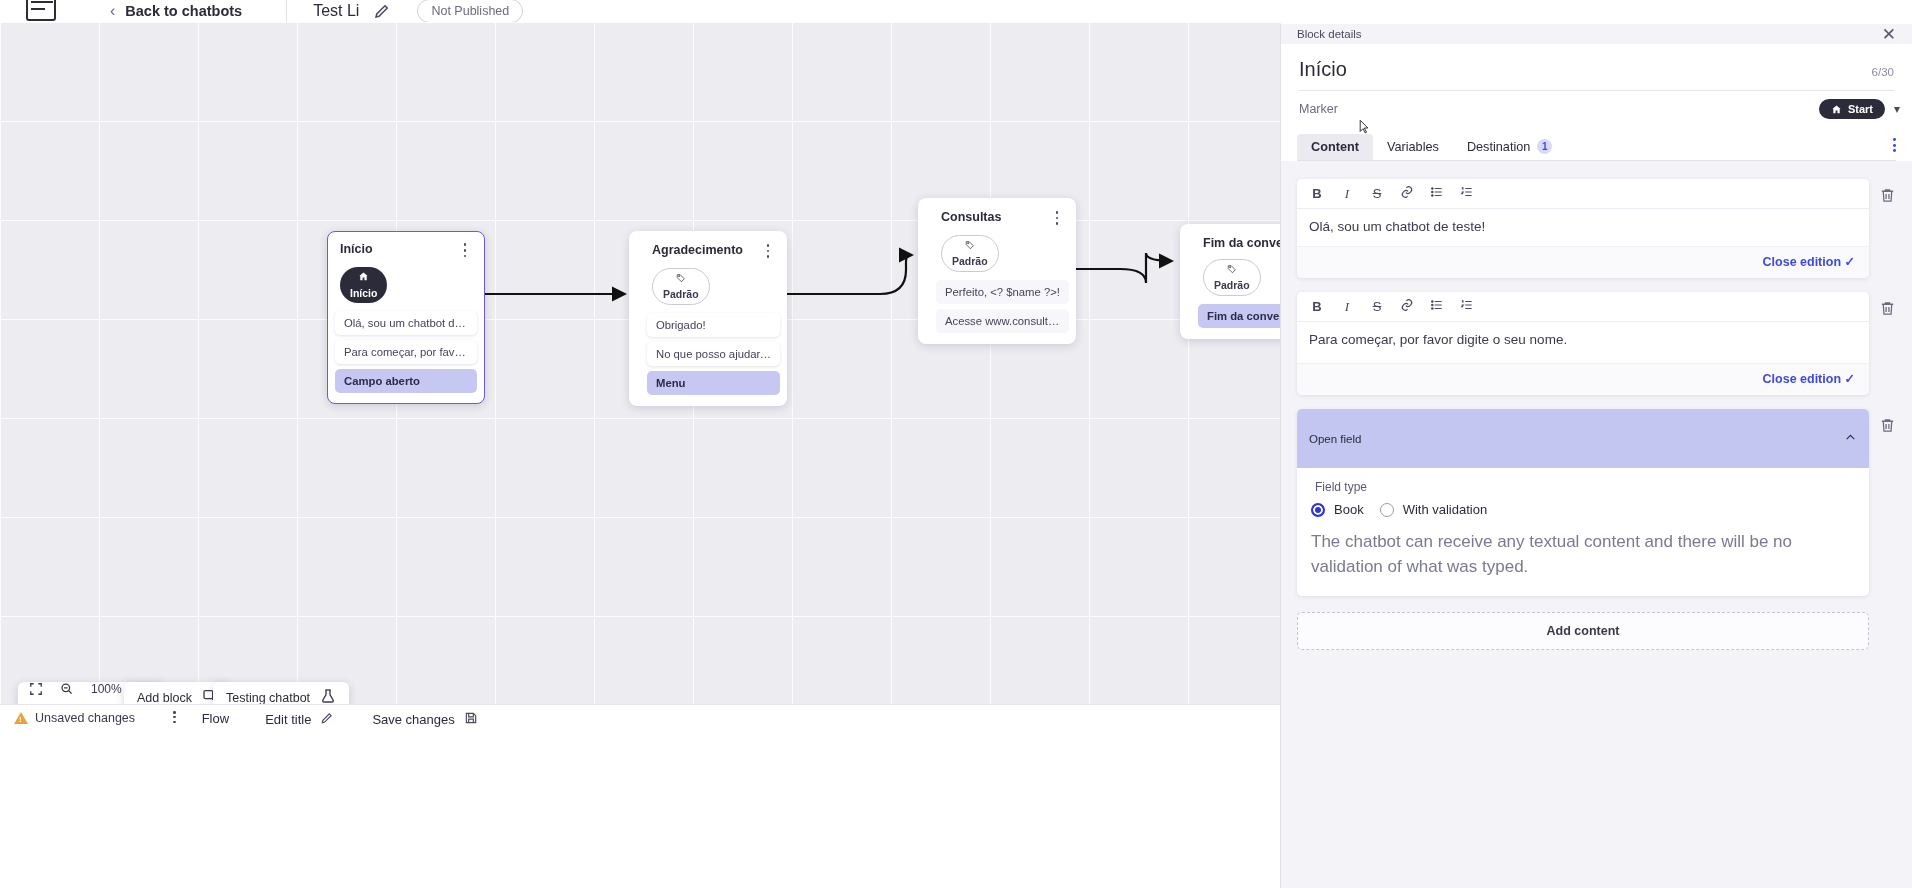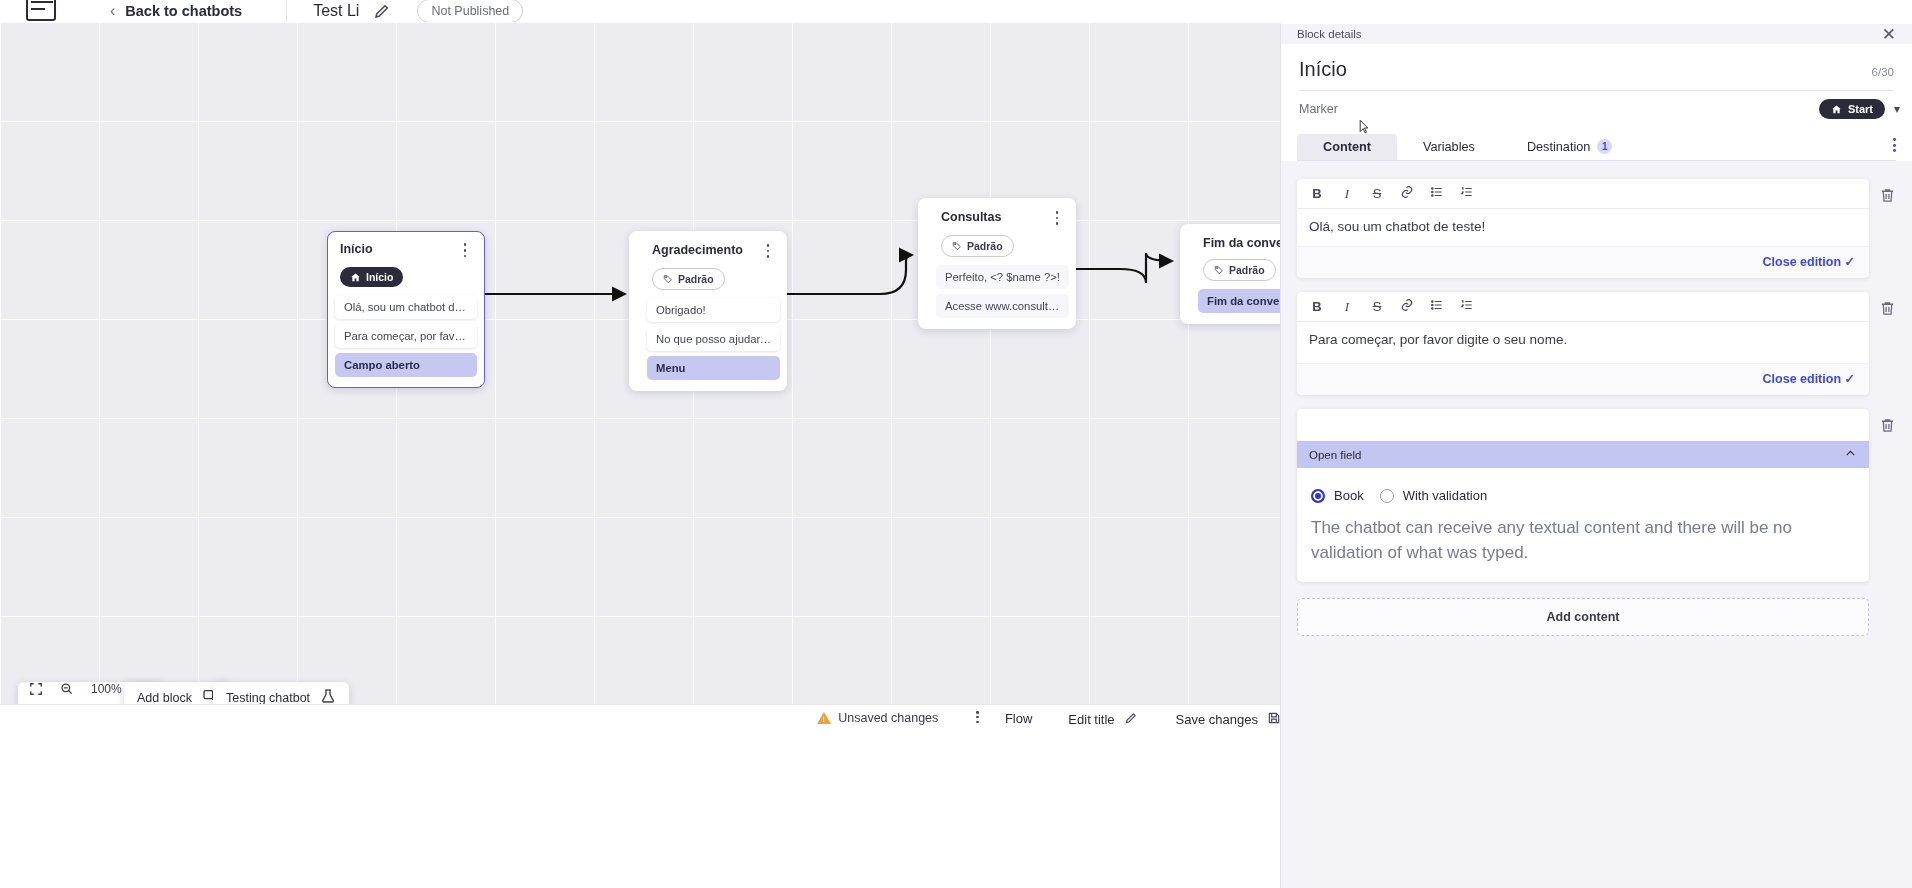--- a/index.html
+++ b/index.html
@@ -62,21 +62,21 @@
     padding:10px 0 6px 11px;
   }
   .node.selected{ border:1.6px solid #6a5bd6; padding:8.4px 0 4.4px 0;}
   .node-head{ display:flex;align-items:flex-start;justify-content:space-between;
               padding:2px 12px 0 12px; }
   .node-title{ font-size:12.5px; font-weight:700; color:#2b2b3a; }
   .kebab{ width:14px;height:16px;display:flex;flex-direction:column;align-items:center;
           justify-content:space-between;padding:1px 0; }
   .kebab i{ width:2.6px;height:2.6px;border-radius:50%;background:#4a4a5e;display:block;}
   .tag{ display:inline-flex;align-items:center;gap:5px;margin:9px 0 8px 12px;
-        font-size:10.5px;font-weight:700;border-radius:20px;padding:4px 10px; }
+        font-size:10.5px;font-weight:700;border-radius:20px;padding:4px 10px;flex-direction:column; }
   .tag.dark{ background:#2b2b3a;color:#fff; }
   .tag.light{ background:#fff;color:#3b3b4e;border:1px solid #c9c9d8;font-weight:600; }
   .row{
     margin:0 7px 5px 7px; padding:6px 9px; border-radius:5px;
     font-size:11.3px; color:#44445a; background:#fff;
     box-shadow:0 1px 3px rgba(40,40,70,.13);
     white-space:nowrap; overflow:hidden; text-overflow:ellipsis;
   }
   .row.plain{ box-shadow:none; background:#f7f7fb; }
   .row.hl{ background:#c6c8f2; color:#2b2b4e; font-weight:700; box-shadow:none; }
@@ -95,21 +95,21 @@
     display:flex;align-items:center;gap:10px;padding:0 13px;font-size:12.5px;color:#2b2b3a;
     z-index:20; white-space:nowrap;
   }
   #add-block-btn{ left:124px; }
   #test-btn{ left:213px; }
 
   
   .footer{
     position:absolute; left:0; top:704px; width:1281px; height:184px;
     background:#fff; border-top:1px solid #e6e6ef;
-    display:flex; align-items:flex-start; padding-top:6px; gap:0;justify-content:flex-end;
+    display:flex; align-items:flex-start; padding-top:6px; gap:0;
   }
   .unsaved{ display:flex;align-items:center;gap:7px;margin-left:14px;font-size:12.5px;color:#3a3a4d;}
   .warn-tri{ width:0;height:0;border-left:7px solid transparent;border-right:7px solid transparent;
              border-bottom:12px solid #e8a33d;position:relative;}
   .warn-tri:after{content:"!";position:absolute;left:-2px;top:3px;font-size:8px;color:#fff;font-weight:700;}
   .f-kebab{ margin-left:38px;display:flex;flex-direction:column;gap:2.3px;align-items:center;}
   .f-kebab i{width:2.6px;height:2.6px;border-radius:50%;background:#4a4a5e;}
   .f-item{ margin-left:22px;font-size:13px;color:#2b2b3a;display:flex;align-items:center;gap:9px;}
   #footer-flow{ margin-left:26px; }
   #footer-edit-title{ margin-left:36px; }
@@ -137,21 +137,21 @@
   .marker-row{ display:flex;align-items:center;justify-content:space-between;
                padding:8px 12px 0 18px; }
   .marker-lbl{ font-size:12.5px;color:#6b6b80; }
   .marker-right{ display:flex;align-items:center;gap:9px; }
   .start-pill{ background:#2b2b3a;color:#fff;border-radius:20px;padding:4px 12px;
                font-size:11px;font-weight:700;display:inline-flex;align-items:center;gap:6px;}
   .chev-d{ font-size:12px;color:#4a4a5e; }
 
   .tabs{ display:flex;align-items:flex-end;gap:0;margin:14px 16px 0 16px;
          border-bottom:1.5px solid #e1e1ea;position:relative;}
-  .tab{ font-size:12.7px;color:#2b2b3a;padding:6px 26px;border-radius:4px 4px 0 0;
+  .tab{ font-size:12.7px;color:#2b2b3a;padding:6px 14px;border-radius:4px 4px 0 0;
         display:flex;align-items:center;gap:7px;white-space:nowrap;}
   .tab.active{ background:#eaeaf0; font-weight:600;}
   .badge{ background:#d9d9f5;color:#3d48e0;border-radius:50%;width:15px;height:15px;
           font-size:10px;display:inline-flex;align-items:center;justify-content:center;font-weight:700;}
   .tabs-kebab{ margin-left:auto;display:flex;flex-direction:column;gap:2.6px;align-items:center;
                padding-bottom:8px;}
   .tabs-kebab i{ width:2.8px;height:2.8px;border-radius:50%;background:#3d48e0; }
 
   .scroll{ background:#f3f3f8; flex:1; padding:18px 16px 0 16px; overflow:hidden; }
 
@@ -163,21 +163,21 @@
   .etoolbar .b{ font-size:13px;color:#4a4a5e;width:16px;text-align:center; }
   .etext{ padding:9px 12px 11px 12px;font-size:13.5px;color:#3a3a4d;line-height:1.28;
           border-bottom:1px solid #f0f0f6; }
   .eclose{ padding:7px 14px 9px 0;text-align:right;font-size:12.5px;color:#3d48e0;
            font-weight:600;background:#fafafc; }
   .trash{ width:17px;height:19px;margin-top:7px;flex:none; }
 
   .openfield{ background:#fff;border-radius:5px;overflow:hidden;flex:1;
               box-shadow:0 1px 4px rgba(40,40,70,.10); }
   .of-head{ background:#c3c6f0;display:flex;align-items:center;justify-content:space-between;
-            padding:6px 12px;font-size:11.5px;color:#2b2b3a;margin-top:32px; }
+            padding:22px 12px;font-size:11.5px;color:#2b2b3a; }
   .of-body{ padding:12px 14px 16px 14px; }
   .of-lbl{ font-size:12px;color:#5a5a70;margin-left:4px; }
   .radios{ display:flex;align-items:center;gap:16px;margin-top:8px; }
   .rad{ display:flex;align-items:center;gap:9px;font-size:13px;color:#2b2b3a; }
   .dot{ width:14px;height:14px;border-radius:50%;border:1.5px solid #9a9ab0;background:#fff;flex:none;}
   .dot.on{ border:2.5px solid #2f33d8;background:#2f33d8;box-shadow:inset 0 0 0 2px #fff; }
   .of-help{ margin-top:13px;font-size:17px;color:#7a7a90;line-height:1.45; }
 
   .addcontent{
     margin-top:16px;border:1.5px dashed #c4c4d6;border-radius:5px;background:#fcfcfe;
@@ -500,20 +500,21 @@
           <div class="openfield">
             <div class="of-head">
               <span>Open field</span>
               <span>
                 <svg viewBox="0 0 24 24" width="13" height="13" fill="none" stroke="#2b2b3a" stroke-width="2">
                     <path d="M5 15l7-7 7 7"></path>
                   </svg>
               </span>
             </div>
             <div class="of-body">
+              <div class="of-lbl">Field type</div>
               <div class="radios">
                 <label class="rad">
                   <span class="dot on"></span>
                   <span>Book</span>
                 </label>
                 <label class="rad">
                   <span class="dot"></span>
                   <span>With validation</span>
                 </label>
               </div>

